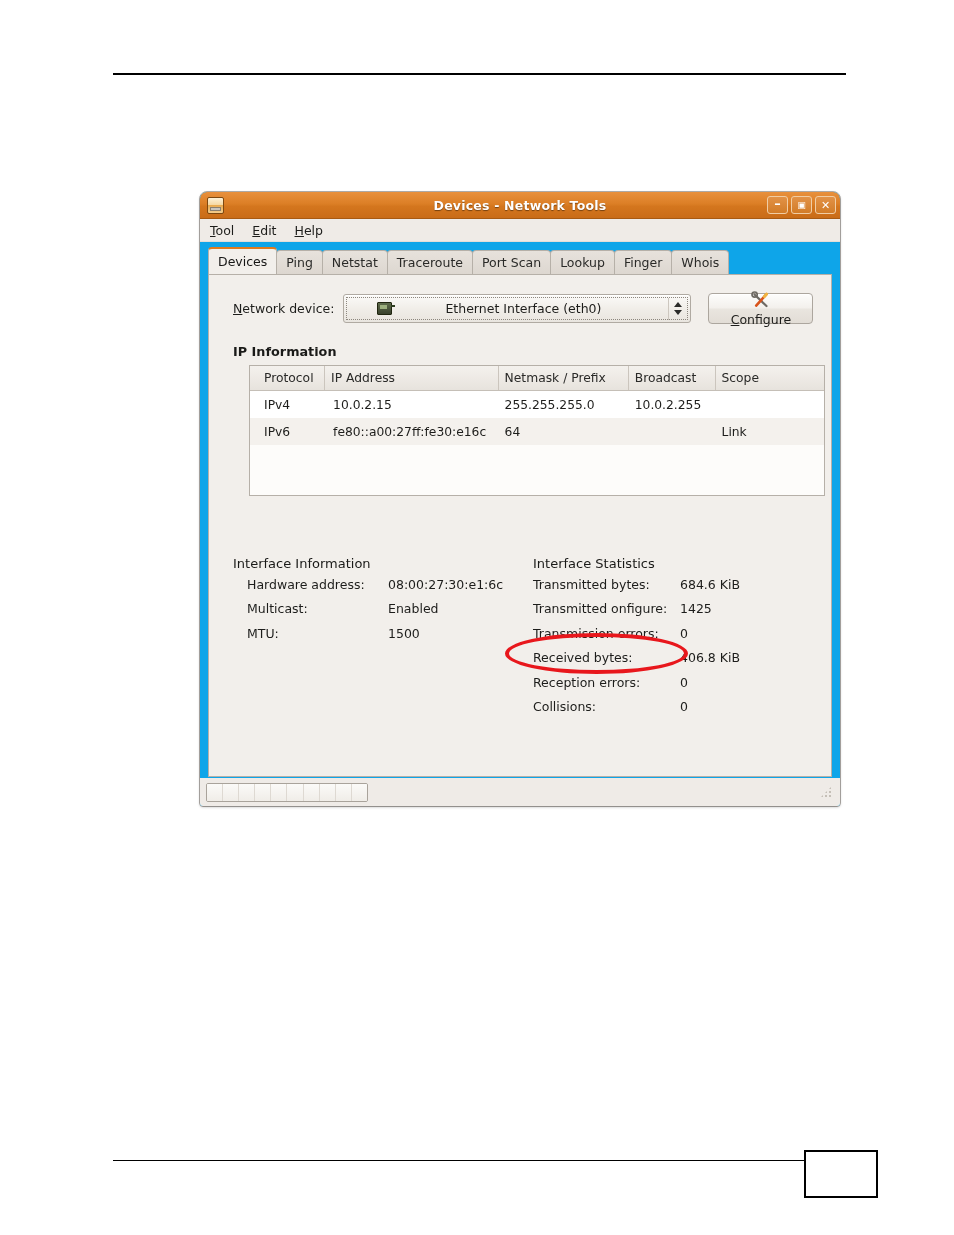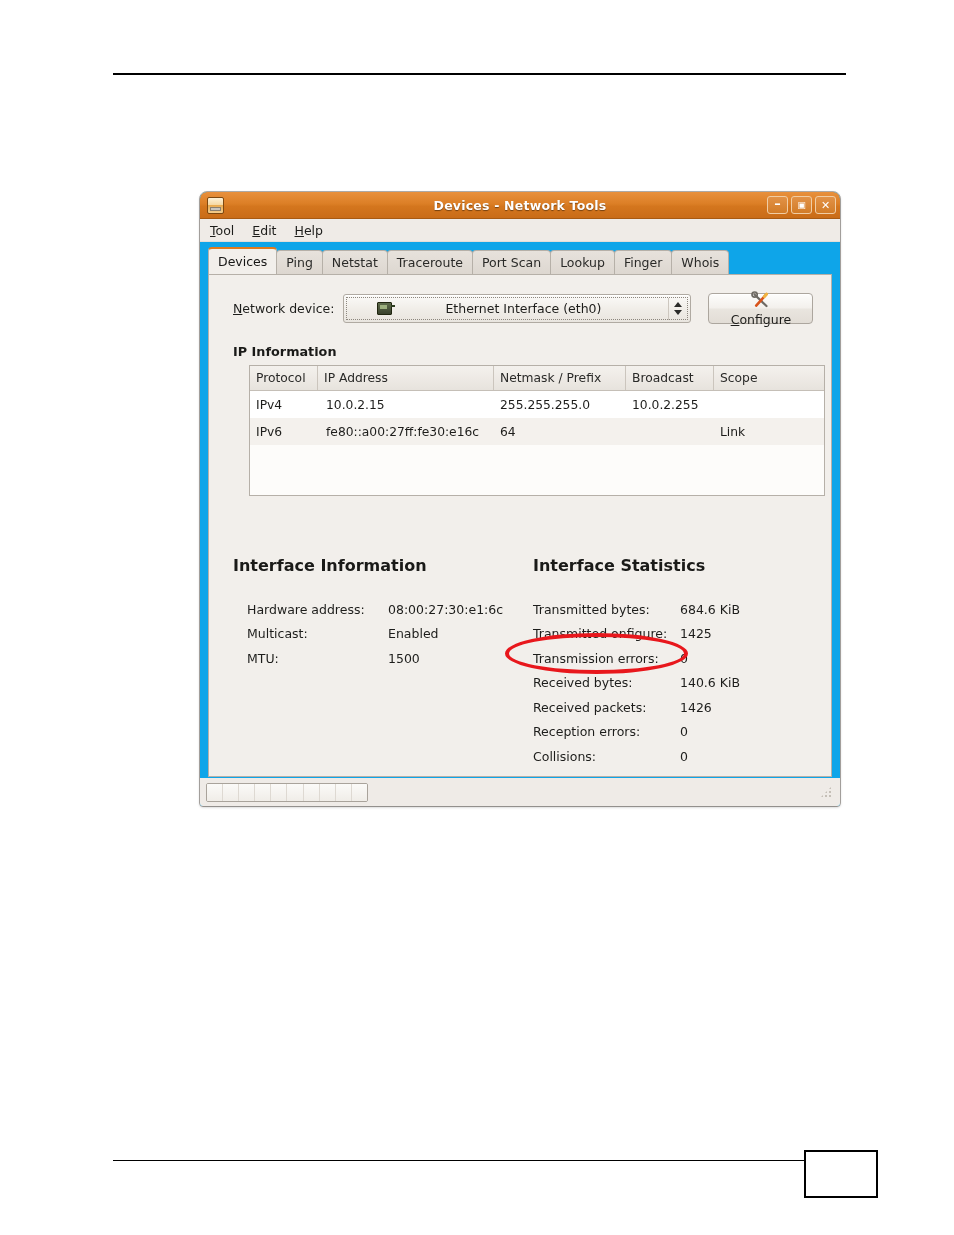--- a/index.html
+++ b/index.html
@@ -366,21 +366,21 @@
     font-size: 12.3px;
     color: #1d1d1b;
     display: flex;
     align-items: center;
     box-sizing: border-box;
   }
   .ip-blank {
     height: 50px;
     background: #fdfcfa;
   }
-  .c-proto { width: 68px; }
+  .c-proto { width: 68px; margin-left: 8px; }
   .c-addr  { width: 176px; padding-left: 4px; }
   .c-mask  { width: 132px; }
   .c-bcast { width: 88px; }
   .c-scope { width: 110px; border-right: none !important; }
   .ip-row .c-addr { padding-left: 8px; }
   .ip-row .c-proto { padding-left: 6px; }
   .ip-row .c-mask { padding-left: 6px; }
   .ip-row .c-bcast { padding-left: 6px; }
   .ip-row .c-scope { padding-left: 6px; }
 
@@ -389,24 +389,24 @@
     position: relative;
     margin-top: 60px;
   }
   .info-col {
     position: absolute;
     top: 0;
   }
   .info-col.left { left: 10px; }
   .info-col.right { left: 304px; }
   .info-head {
-    font-size: 16px;
-    font-weight: bold;
+    font-size: 13px;
+    font-weight: normal;
     color: #1a1a18;
-    margin-bottom: 22px;
+    margin-bottom: 1px;
   }
   .info-col.right .info-head { margin-left: 6px; }
   .kv {
     display: flex;
     font-size: 12.5px;
     color: #1d1d1b;
     height: 24.5px;
     align-items: center;
   }
   .info-col.left .kv .k { width: 155px; padding-left: 14px; box-sizing: border-box; }
@@ -623,25 +623,21 @@
         <div class="kv">
           <span class="k">Transmitted onfigure:</span>
           <span class="v">1425</span>
         </div>
         <div class="kv">
           <span class="k">Transmission errors:</span>
           <span class="v">0</span>
         </div>
         <div class="kv">
           <span class="k">Received bytes:</span>
-          <span class="v">140.6 KiB</span>
-        </div>
-        <div class="kv">
-          <span class="k">Received packets:</span>
-          <span class="v">1426</span>
+          <span class="v">406.8 KiB</span>
         </div>
         <div class="kv">
           <span class="k">Reception errors:</span>
           <span class="v">0</span>
         </div>
         <div class="kv">
           <span class="k">Collisions:</span>
           <span class="v">0</span>
         </div>
       </div>

